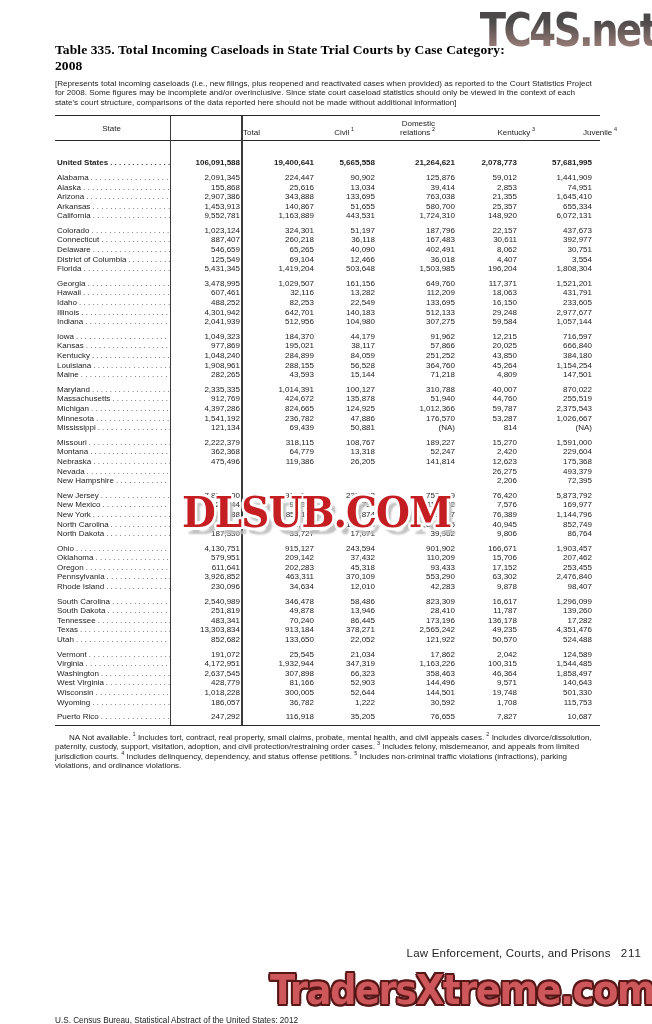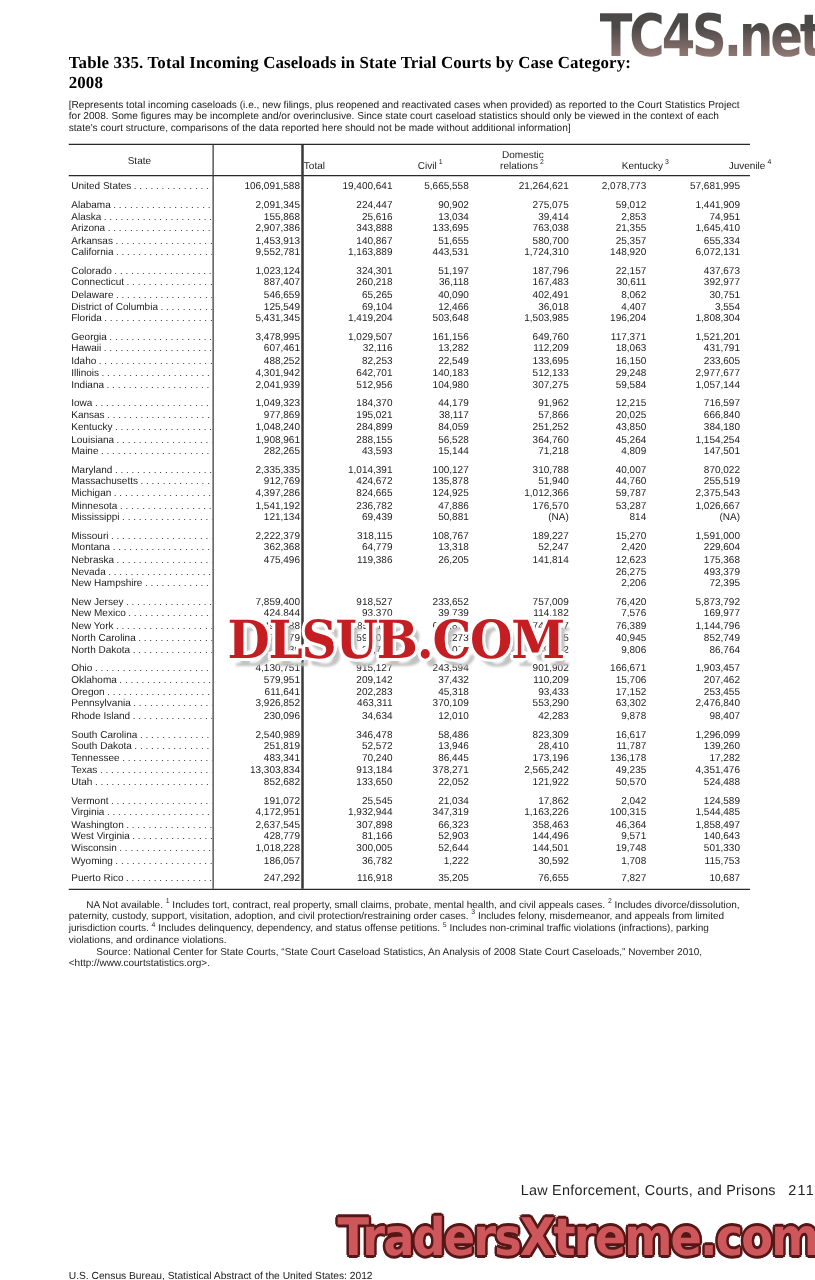--- a/index.html
+++ b/index.html
@@ -28,31 +28,31 @@
   .hc{padding-right:2px;}
   .hc.c6{padding-right:8px;}
   sup{font-size:5.5px; vertical-align:super; line-height:0;}
 
   .tbody{padding:2px 0 3px 0; font-size:8px; line-height:9.6px;}
   .row{display:grid; grid-template-columns:115px 72px 74px 61px 80px 62px 81px;}
   .row .c{text-align:right; padding-right:2px; white-space:nowrap;}
   .row .c.c6{padding-right:8px;}
   .row .lbl{display:flex; align-items:baseline; overflow:hidden; padding-left:2px; text-align:left;}
   .row .lbl .dots{flex:1; overflow:hidden; white-space:nowrap; color:#333; padding:0 3px 0 2px;}
-  .row.us{font-weight:normal; margin-top:1px;}
+  .row.us{font-weight:bold; margin-top:15px;}
   .group{margin-top:5px;}
 
   
   .fnotes{margin-top:7px; font-size:8px; line-height:9.5px; color:#1d1d1d;}
   .fnotes p{margin:0;}
   .fn-main{text-indent:14px;}
   .fn-src{text-indent:22px;}
 
   
-  .footer-section{position:absolute; left:67px; top:947px; width:585px; text-align:right;
+  .footer-section{position:absolute; left:57px; top:947px; width:585px; text-align:right;
     font-size:11.5px; color:#1f1f1f; letter-spacing:.2px;}
   .footer-section .pgnum{margin-left:10px; letter-spacing:1px;}
   .footer-bureau{position:absolute; left:55px; top:971px; font-size:8.2px; color:#222;margin-top:45px;}
 
   
   .wm{position:absolute; white-space:nowrap; pointer-events:none;}
   .wm-tc4s{
     top:2px; right:-4px; font-family:"DejaVu Sans", sans-serif; font-weight:bold;
     font-size:47px; letter-spacing:-3px; transform:scaleX(.82); transform-origin:top right;
     background:linear-gradient(to bottom, var(--tc4s-dark) 35%, var(--tc4s-fade) 90%);
@@ -138,21 +138,21 @@
           </div>
           <div class="group">
             <div class="row">
               <div class="lbl">
                 <span>Alabama</span>
                 <span class="dots">. . . . . . . . . . . . . . . . . . . . . . . . . . . . . . . . . . . . . . . . . . . . . . . . . . . . . . . . . . . . </span>
               </div>
               <div class="c">2,091,345</div>
               <div class="c">224,447</div>
               <div class="c">90,902</div>
-              <div class="c">275,075</div>
+              <div class="c">125,876</div>
               <div class="c">59,012</div>
               <div class="c c6">1,441,909</div>
             </div>
             <div class="row">
               <div class="lbl">
                 <span>Alaska</span>
                 <span class="dots">. . . . . . . . . . . . . . . . . . . . . . . . . . . . . . . . . . . . . . . . . . . . . . . . . . . . . . . . . . . . </span>
               </div>
               <div class="c">155,868</div>
               <div class="c">25,616</div>
@@ -644,21 +644,21 @@
               <div class="c">823,309</div>
               <div class="c">16,617</div>
               <div class="c c6">1,296,099</div>
             </div>
             <div class="row">
               <div class="lbl">
                 <span>South Dakota</span>
                 <span class="dots">. . . . . . . . . . . . . . . . . . . . . . . . . . . . . . . . . . . . . . . . . . . . . . . . . . . . . . . . . . . . </span>
               </div>
               <div class="c">251,819</div>
-              <div class="c">52,572</div>
+              <div class="c">49,878</div>
               <div class="c">13,946</div>
               <div class="c">28,410</div>
               <div class="c">11,787</div>
               <div class="c c6">139,260</div>
             </div>
             <div class="row">
               <div class="lbl">
                 <span>Tennessee</span>
                 <span class="dots">. . . . . . . . . . . . . . . . . . . . . . . . . . . . . . . . . . . . . . . . . . . . . . . . . . . . . . . . . . . . </span>
               </div>
@@ -780,21 +780,20 @@
               <div class="c">76,655</div>
               <div class="c">7,827</div>
               <div class="c c6">10,687</div>
             </div>
           </div>
         </div>
     </div>
 
     <div class="fnotes">
       <p class="fn-main">NA Not available. <sup>1</sup> Includes tort, contract, real property, small claims, probate, mental health, and civil appeals cases. <sup>2</sup> Includes divorce/dissolution, paternity, custody, support, visitation, adoption, and civil protection/restraining order cases. <sup>3</sup> Includes felony, misdemeanor, and appeals from limited jurisdiction courts. <sup>4</sup> Includes delinquency, dependency, and status offense petitions. <sup>5</sup> Includes non-criminal traffic violations (infractions), parking violations, and ordinance violations. </p>
-      <p class="fn-src">Source: National Center for State Courts, “State Court Caseload Statistics, An Analysis of 2008 State Court Caseloads,” November 2010, &lt;http://www.courtstatistics.org&gt;.</p>
     </div>
   </div>
 
   <div class="footer-section">
     <span>Law Enforcement, Courts, and Prisons</span><span class="pgnum">211</span>
   </div>
   <div class="footer-bureau">U.S. Census Bureau, Statistical Abstract of the United States: 2012</div>
 
   <div class="wm wm-tc4s">TC4S.net</div>
   <div class="wm wm-dlsub">DLSUB.COM</div>

